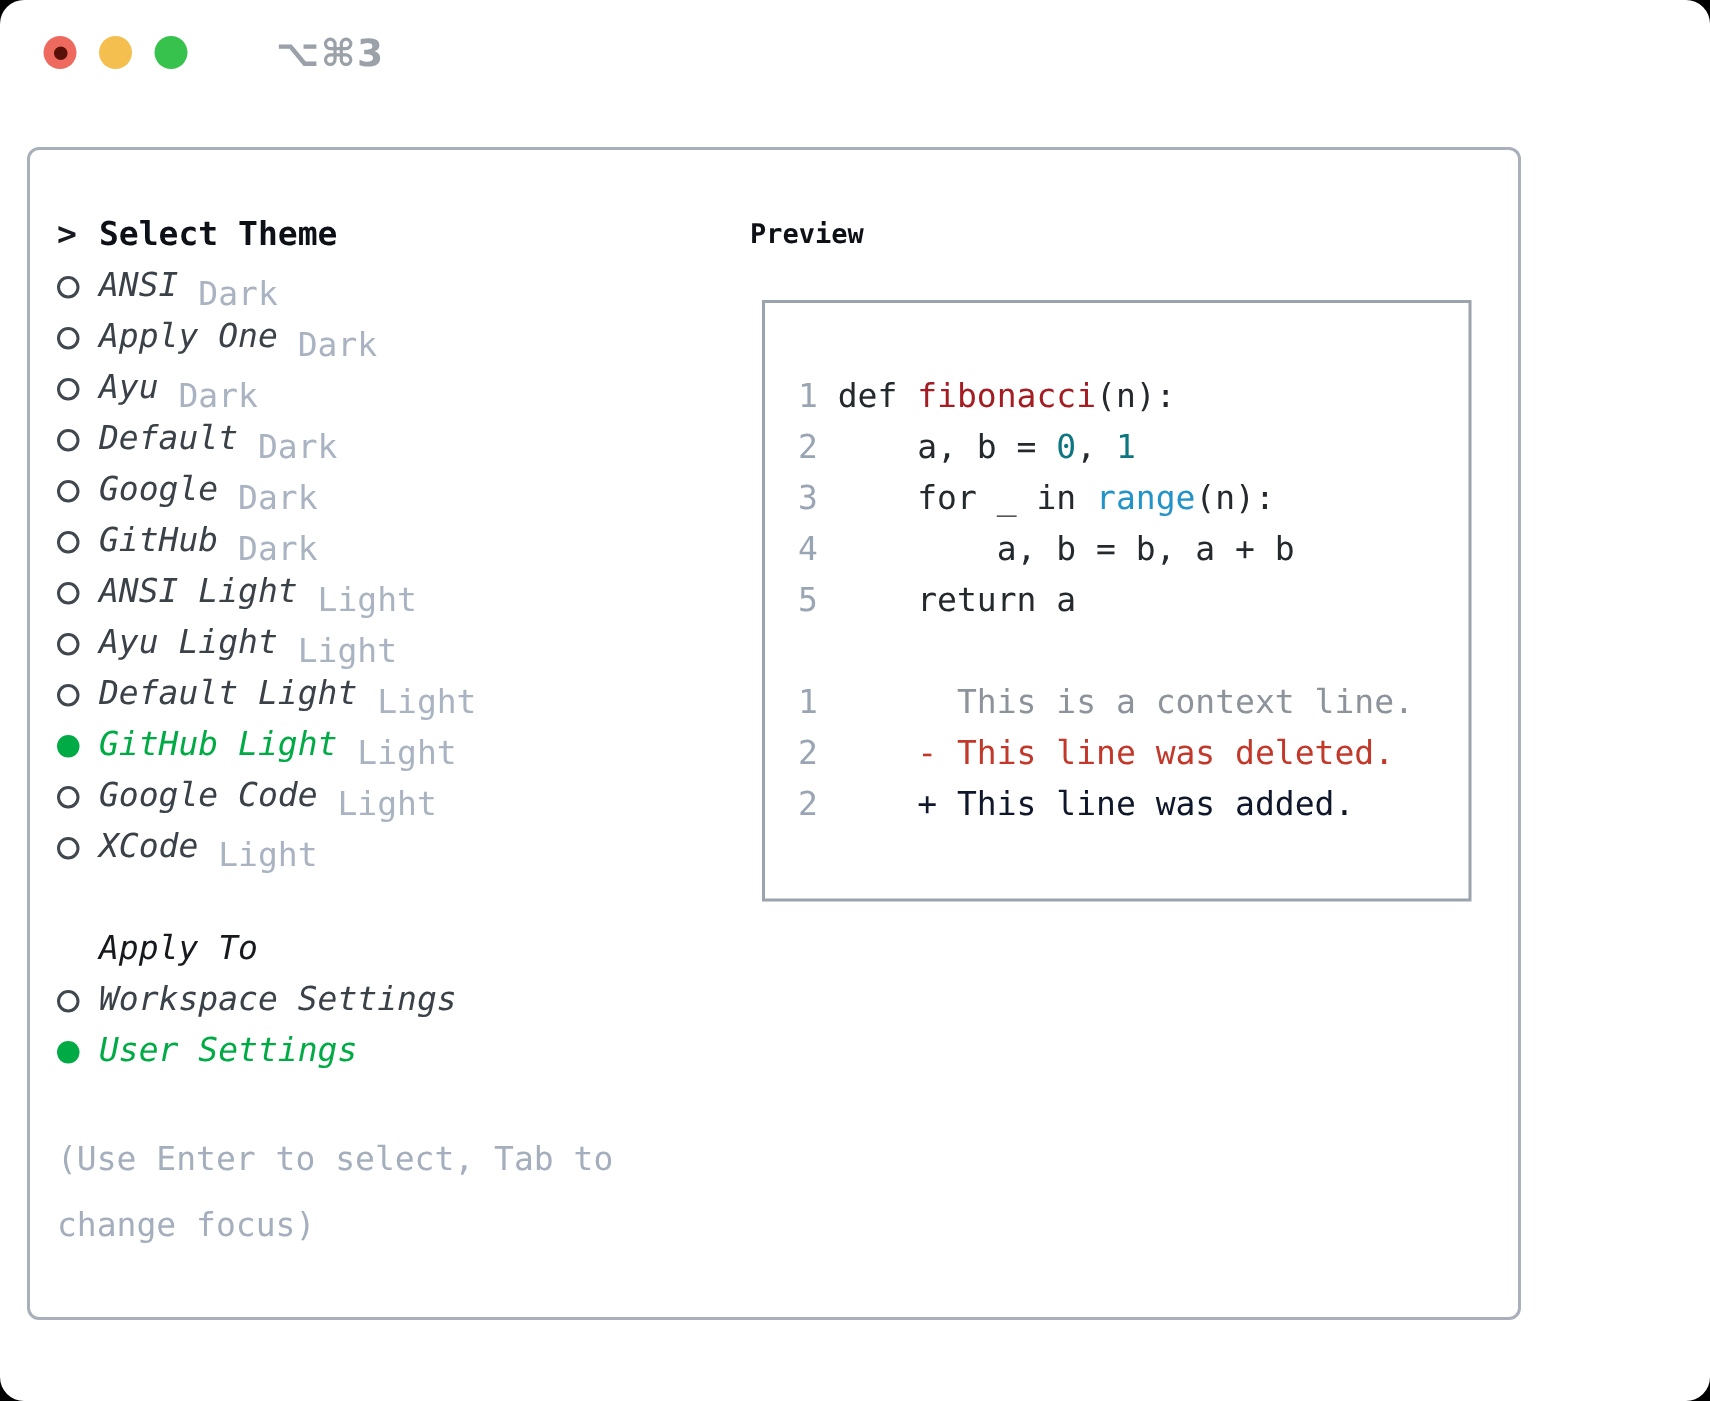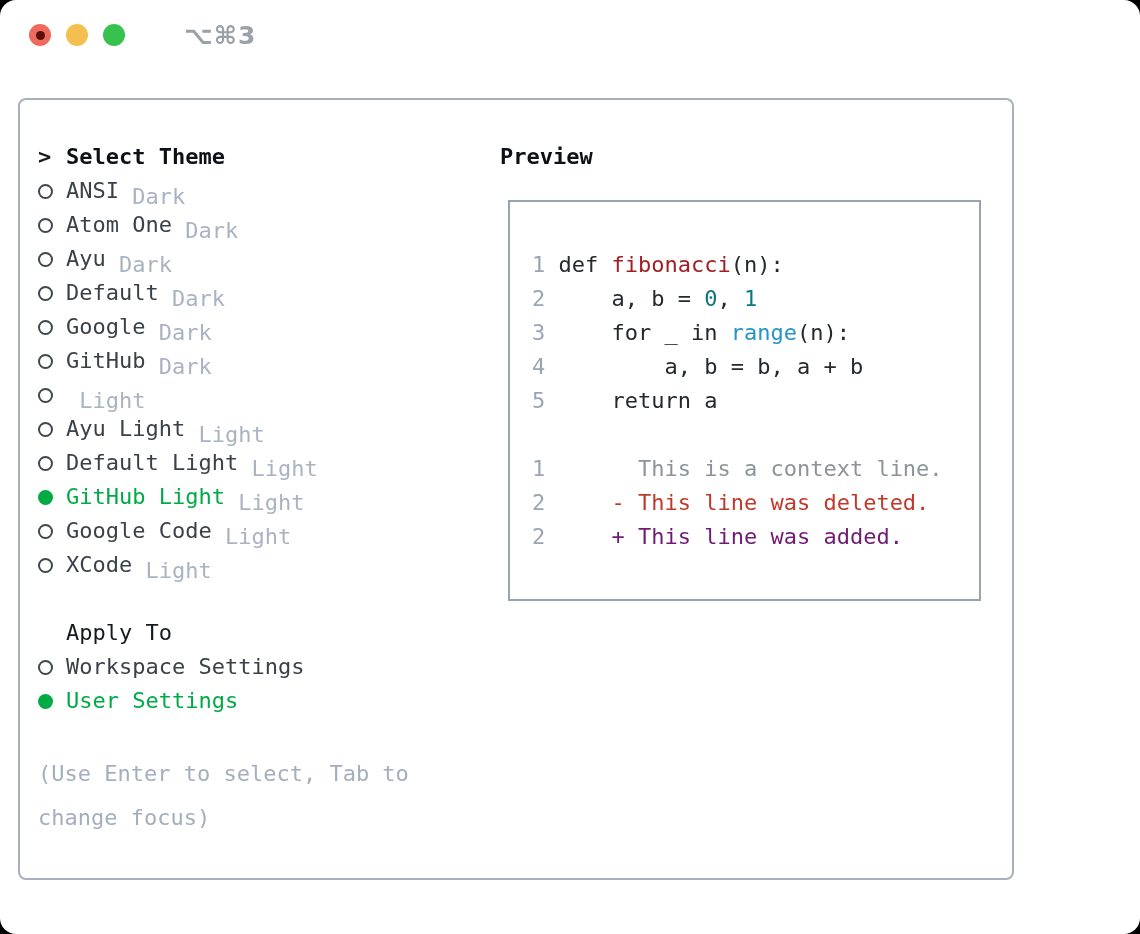--- a/index.html
+++ b/index.html
@@ -95,35 +95,35 @@
     width: 11px; height: 11px;
     border-radius: 50%;
     border: 2px solid #40474f;
     box-sizing: content-box;
   }
   .circle.filled {
     width: 15px; height: 15px;
     border: none;
     background: #00ab45;
   }
-  .item-name { color: #3b4148; }
+  .item-name { color: #3b4148; font-style: italic; }
   .item-name.selected { color: #00ab45; }
   .item-tag { color: #a9b3c1; margin-top: 12px; }
-  .apply-header { color: #16191d; }
+  .apply-header { color: #16191d; font-style: italic; }
   .help {
     margin-top: 0;
     color: #a4aebc;
     font-size: 22px;
     line-height: 44px;
   }
   
   .preview-title {
     position: absolute;
     left: 480px; top: 40px;
-    font-size: 22px;
+    font-size: 18px;
     line-height: 34px;
     font-weight: bold;
     color: #0d1117;
   }
   .preview-box {
     position: absolute;
     left: 488px; top: 100px;
     width: 473px; height: 401px;
     border: 2px solid #9ba3ae;
     background: #fff;
@@ -137,21 +137,21 @@
     line-height: 34px;
     min-height: 34px;
   }
   .c-ln   { color: #9aa5b3; }
   .c-code { color: #24292e; }
   .c-fn   { color: #a31d22; }
   .c-num  { color: #0d7680; }
   .c-call { color: #2493c8; }
   .c-ctx  { color: #8d939b; }
   .c-del  { color: #c2392b; }
-  .c-add  { color: #701a75; }
+  .c-add  { color: #0f172a; }
 </style>
 </head>
 <body>
 
 <div class="window">
 
   <div class="titlebar">
     <div class="dot red">
       <span class="dot-inner"></span>
     </div>
@@ -163,26 +163,26 @@
   <div class="panel">
 
     <div class="left-col">
       <div class="row">
         <span class="marker arrow">&gt;</span>
         <span class="header-text">Select Theme</span>
       </div>
 
       <div id="theme-list">
           <div class="row"><span class="marker"><span class="circle"></span></span><span class="item-name">ANSI</span><span class="item-tag"> Dark</span></div>
-          <div class="row"><span class="marker"><span class="circle"></span></span><span class="item-name">Atom One</span><span class="item-tag"> Dark</span></div>
+          <div class="row"><span class="marker"><span class="circle"></span></span><span class="item-name">Apply One</span><span class="item-tag"> Dark</span></div>
           <div class="row"><span class="marker"><span class="circle"></span></span><span class="item-name">Ayu</span><span class="item-tag"> Dark</span></div>
           <div class="row"><span class="marker"><span class="circle"></span></span><span class="item-name">Default</span><span class="item-tag"> Dark</span></div>
           <div class="row"><span class="marker"><span class="circle"></span></span><span class="item-name">Google</span><span class="item-tag"> Dark</span></div>
           <div class="row"><span class="marker"><span class="circle"></span></span><span class="item-name">GitHub</span><span class="item-tag"> Dark</span></div>
-          <div class="row"><span class="marker"><span class="circle"></span></span><span class="item-tag"> Light</span></div>
+          <div class="row"><span class="marker"><span class="circle"></span></span><span class="item-name">ANSI Light</span><span class="item-tag"> Light</span></div>
           <div class="row"><span class="marker"><span class="circle"></span></span><span class="item-name">Ayu Light</span><span class="item-tag"> Light</span></div>
           <div class="row"><span class="marker"><span class="circle"></span></span><span class="item-name">Default Light</span><span class="item-tag"> Light</span></div>
           <div class="row"><span class="marker"><span class="circle filled"></span></span><span class="item-name selected">GitHub Light</span><span class="item-tag"> Light</span></div>
           <div class="row"><span class="marker"><span class="circle"></span></span><span class="item-name">Google Code</span><span class="item-tag"> Light</span></div>
           <div class="row"><span class="marker"><span class="circle"></span></span><span class="item-name">XCode</span><span class="item-tag"> Light</span></div>
         </div>
 
       <div class="row blank"></div>
 
       <div class="row">

